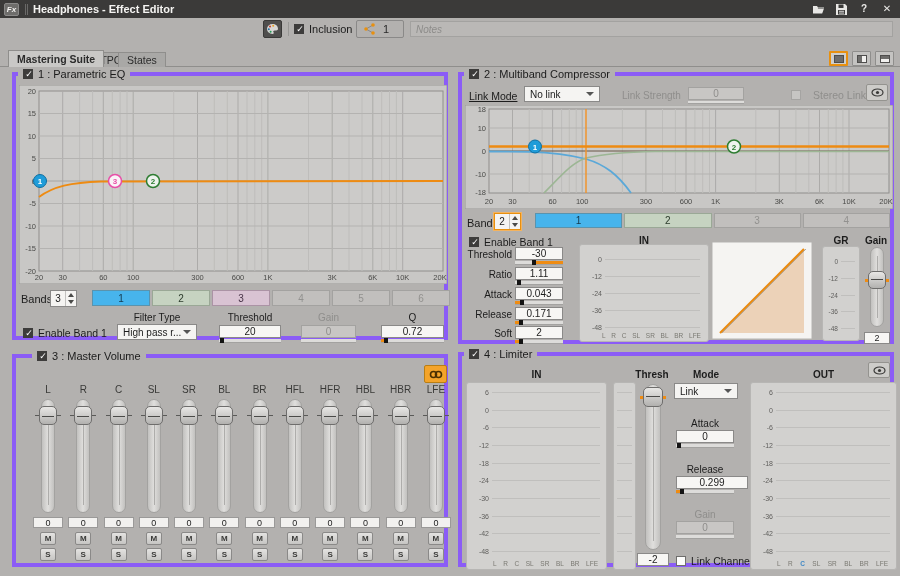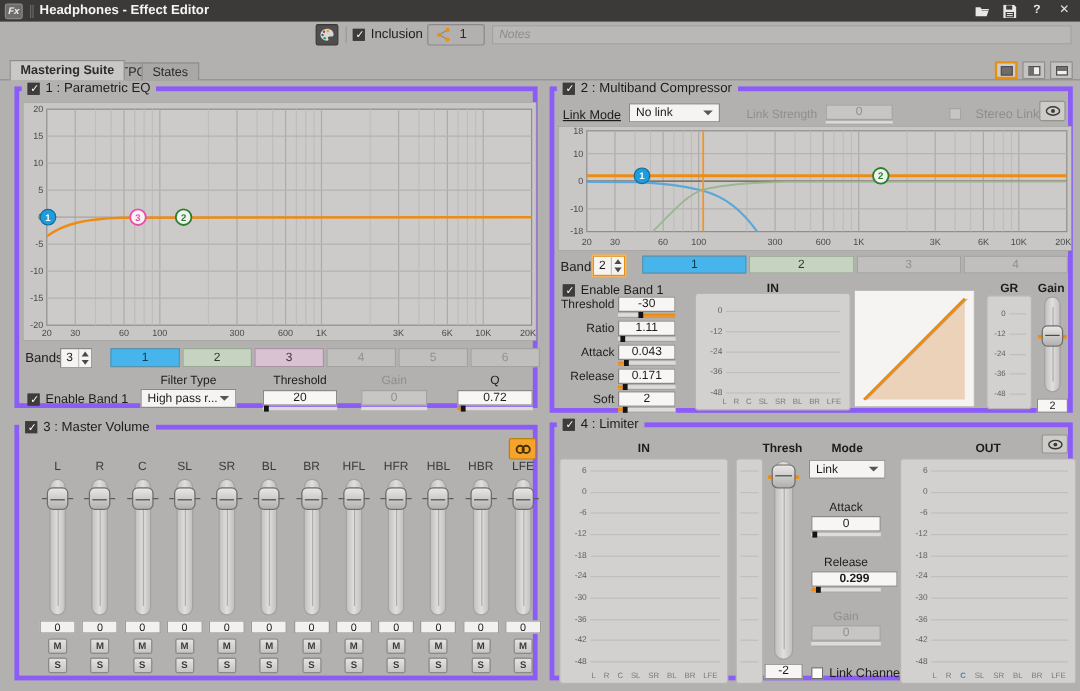--- a/index.html
+++ b/index.html
@@ -514,21 +514,21 @@
       <span class="omark" style="left:0px;top:33px;"></span>
       <span class="omark" style="right:0px;top:33px;"></span>
       <span class="vhandle" style="left:3px;top:25px;width:18px;height:18px;"></span>
     </div>
     <div class="field" style="left:402px;top:256px;width:26px;height:12px;font-size:9px;">
         <span>2</span>
       </div>
   </div>
 
   <div class="group" style="left:12px;top:354px;width:436px;height:213px;">
-    <div class="gtitle" style="left:0;top:-8px;text-align:center;">
+    <div class="gtitle" style="left:16px;top:-8px;text-align:center;">
       <span class="cb checked"></span>
       <span>3 : Master Volume</span>
     </div>
     <div class="link-btn" style="left:408px;top:7px;">
       <svg width="14" height="9" viewBox="0 0 14 9">
         <circle cx="4.5" cy="4.5" r="3" fill="none" stroke="#4a3000" stroke-width="1.6"></circle>
         <circle cx="9.5" cy="4.5" r="3" fill="none" stroke="#4a3000" stroke-width="1.6"></circle>
       </svg>
     </div>
     <div class="mv-cols" style="left:16px;top:26px;width:420px;">
@@ -825,21 +825,21 @@
     </div>
     <span class="lbl" style="left:212px;top:62px;width:62px;">Attack</span>
     <div class="field" style="left:214px;top:74px;width:58px;height:13px;">
         <span>0</span>
       </div>
     <div class="strip" style="left:214px;top:88px;width:58px;height:4px;">
         <span class="knob" style="left:1px;"></span>
       </div>
 
     <span class="lbl" style="left:212px;top:108px;width:62px;">Release</span>
-    <div class="field" style="left:214px;top:120px;width:72px;height:13px;font-weight:bold;">
+    <div class="field" style="left:214px;top:120px;width:72px;height:13px;">
         <span>0.299</span>
       </div>
     <div class="strip" style="left:214px;top:134px;width:58px;height:4px;">
         <span class="fill" style="left:0;width:8%;"></span>
         <span class="knob" style="left:7%;"></span>
       </div>
 
     <span class="lbl gray" style="left:212px;top:153px;width:62px;">Gain</span>
     <div class="field disabled" style="left:214px;top:165px;width:58px;height:13px;">
         <span>0</span>

